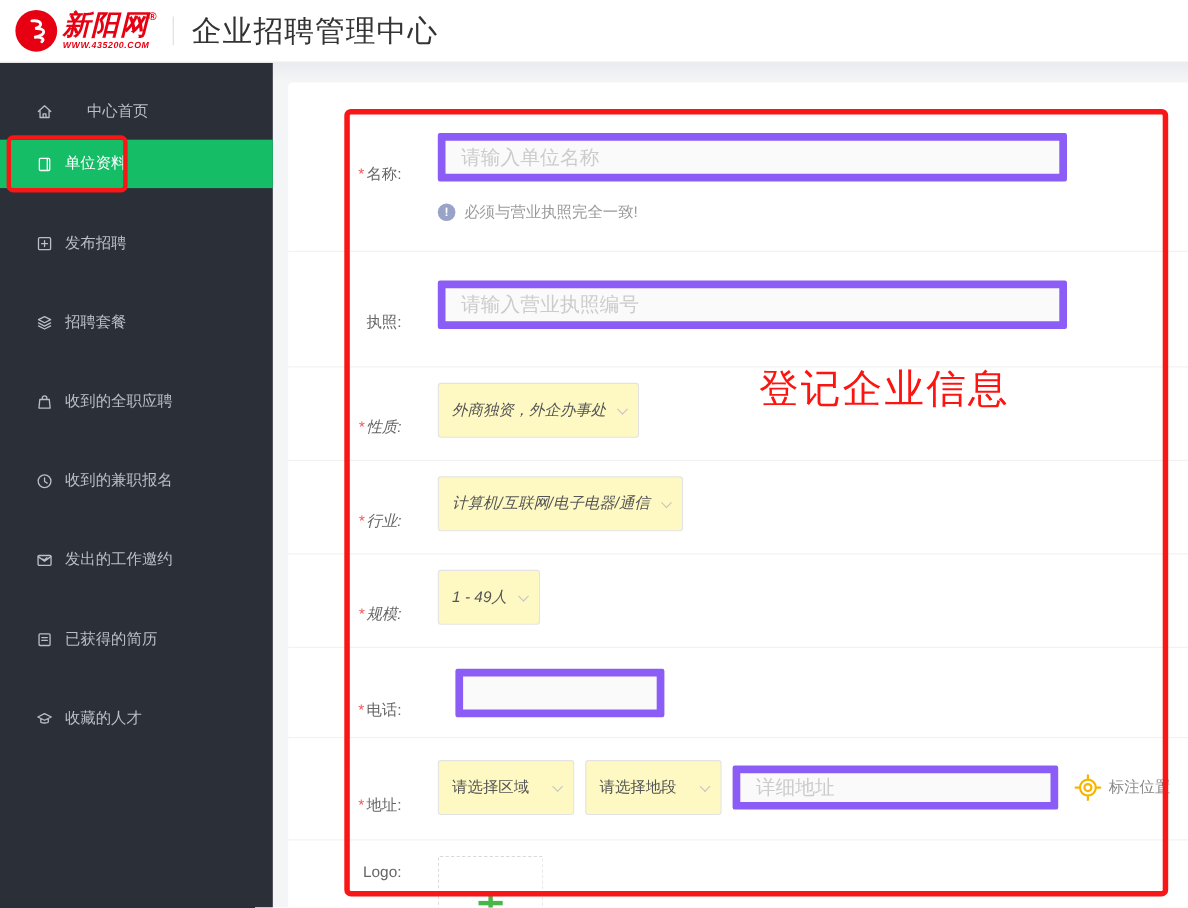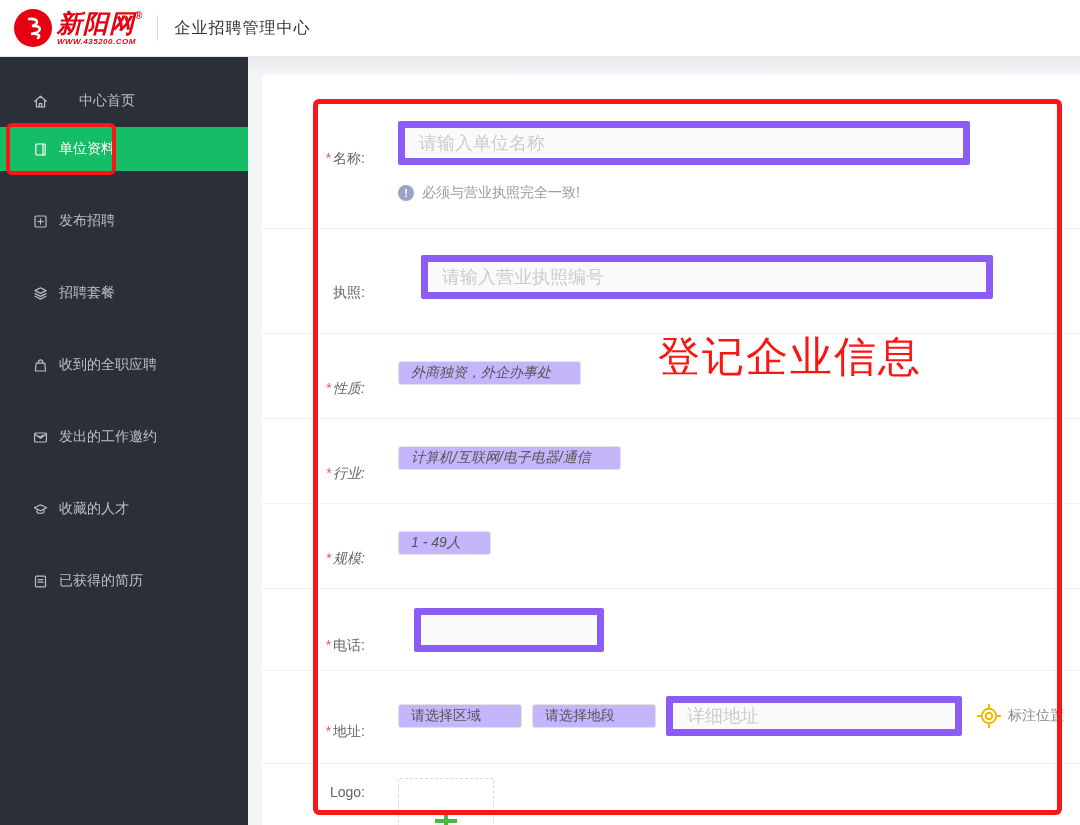--- a/index.html
+++ b/index.html
@@ -26,21 +26,21 @@
   .logo-cn {
     color:#e60012; font-weight:bold; font-style:italic;
     font-size:25px; letter-spacing:1px; white-space:nowrap;
   }
   .logo-reg { font-size:10px; vertical-align:top; font-style:normal; }
   .logo-url {
     color:#e60012; font-weight:bold; font-style:italic;
     font-size:8px; letter-spacing:.5px; margin-top:2px;
   }
   .header-divider { width:1px; height:26px; background:#ddd; margin:0 16px 0 14px; }
-  .header-title { font-size:16px; color:#333; letter-spacing:1px; }
+  .header-title { font-size:27px; color:#333; letter-spacing:1px; }
 
   
   .sidebar {
     position:absolute; left:0; top:57px; width:248px; height:768px;
     background:#2b2f38; padding-top:22px; z-index:4;
   }
   .side-item {
     height:44px; display:flex; align-items:center; padding-left:32px;
     color:#b9bec7; cursor:pointer; margin-bottom:28px;
   }
@@ -55,21 +55,21 @@
     background:linear-gradient(#e9ecef,#f4f5f7); z-index:1;
   }
   .panel {
     position:absolute; left:262px; top:75px; width:818px; height:750px;
     background:#fff; border-radius:4px 0 0 0; z-index:2;
   }
   .frow { display:flex; align-items:center; border-bottom:1px solid #f1f1f1; }
   .frow.nb { border-bottom:none; }
   .fcol { display:flex; flex-direction:column; border-bottom:1px solid #f1f1f1; }
   .r1 { padding:43px 0 26px; }
-  .r2 { padding:23px 0 31px;gap:23px; }
+  .r2 { padding:23px 0 31px; }
   .r3,.r4,.r5 { padding:14px 0 20px;font-style:italic; }
   .r6 { padding:16px 0 15px;gap:16px; }
   .r7 { padding:20px 0 22px; }
   .r8 { padding:14px 0 0; border-bottom:none; align-items:flex-start; }
 
   .f-label {
     width:103px; text-align:right; color:#666; flex:0 0 auto;
     white-space:nowrap;
     margin-top:32px;
   }
@@ -80,21 +80,21 @@
     height:44px; background:#fafafa; border:7px solid #8b5cf6; border-radius:2px;
     padding:0 14px; font-size:18px; color:#333; outline:none;
     font-family:"Liberation Sans","DejaVu Sans",sans-serif;
   }
   .txt-input::placeholder { color:#ccc; }
   .w-name { width:572px; }
   .w-phone { width:190px; }
   .w-detail { width:296px; }
 
   .sel {
-    height:24px; background:#c4b5fd; border:1px solid #e3e3e3; border-radius:3px;
+    height:50px; background:#fef9c3; border:1px solid #e3e3e3; border-radius:3px;
     display:inline-flex; align-items:center; padding:0 12px; color:#555;
     cursor:pointer; white-space:nowrap;
   }
   .sel .chev {
     width:7px; height:7px; border-right:1.5px solid #c4c4c4; border-bottom:1.5px solid #c4c4c4;
     transform:rotate(45deg) translateY(-2px); margin-left:10px; flex:0 0 auto;
   }
   .sel.w-addr { width:124px; justify-content:space-between; }
   .mr10 { margin-right:10px; }
 
@@ -121,21 +121,21 @@
   }
   .plus-icon::before { left:9px; top:0; width:4px; height:22px; }
   .plus-icon::after { left:0; top:9px; width:22px; height:4px; }
   .upload-label { color:#6fc76f; font-size:12px; }
 
   
   .anno { position:absolute; border:5px solid #f81616; border-radius:6px; pointer-events:none; z-index:10; }
   .anno-sidebar { left:6px; top:123px; width:110px; height:52px; border-width:4px; }
   .anno-main { left:313px; top:99px; width:749px; height:716px; }
   .anno-text {
-    position:absolute; left:658px; top:329px; color:#fb1410; font-size:42px;
+    position:absolute; left:690px; top:329px; color:#fb1410; font-size:36px;
     letter-spacing:2px; z-index:11; pointer-events:none; white-space:nowrap;
   }
 </style>
 </head>
 <body>
 
 <div class="header">
   <div class="logo-wrap">
     <div class="logo-circle">
       <svg width="26" height="26" viewBox="0 0 26 26">
@@ -193,48 +193,57 @@
 
   <div class="side-item">
     <span class="icon">
       <svg viewBox="0 0 17 17">
           <path d="M4.2 6.2 H12.8 L13.6 14 H3.4 Z M6.4 6.2 V5 a2.1 2.1 0 0 1 4.2 0 V6.2"></path>
         </svg>
     </span>
     <span>收到的全职应聘</span>
   </div>
 
+  <div class="side-item">
+    <span class="icon">
+      <svg viewBox="0 0 17 17">
+          <circle cx="8.5" cy="8.5" r="5.8"></circle>
+          <path d="M8.5 5.4 V8.7 L10.9 10.2"></path>
+        </svg>
+    </span>
+    <span>收到的兼职报名</span>
+  </div>
 
   <div class="side-item">
     <span class="icon">
       <svg viewBox="0 0 17 17">
           <rect x="2.6" y="4" width="11.8" height="9" rx="1"></rect>
           <path d="M2.8 5 L8.5 9.3 L14.2 5 M6.9 7.2 l1.3 1.2 l2.4 -2.3"></path>
         </svg>
     </span>
     <span>发出的工作邀约</span>
   </div>
 
   <div class="side-item">
     <span class="icon">
       <svg viewBox="0 0 17 17">
-          <path d="M2.4 6.8 L8.5 3.8 L14.6 6.8 L8.5 9.8 Z M5.1 8.7 V11.3 C5.1 12.6, 11.9 12.6, 11.9 11.3 V8.7"></path>
-        </svg>
-    </span>
-    <span>收藏的人才</span>
-  </div>
-
-  <div class="side-item">
-    <span class="icon">
-      <svg viewBox="0 0 17 17">
           <rect x="3.5" y="3.2" width="10" height="10.6" rx="1"></rect>
           <path d="M6 6.6 H11 M6 9.2 H11"></path>
         </svg>
     </span>
     <span>已获得的简历</span>
+  </div>
+
+  <div class="side-item">
+    <span class="icon">
+      <svg viewBox="0 0 17 17">
+          <path d="M2.4 6.8 L8.5 3.8 L14.6 6.8 L8.5 9.8 Z M5.1 8.7 V11.3 C5.1 12.6, 11.9 12.6, 11.9 11.3 V8.7"></path>
+        </svg>
+    </span>
+    <span>收藏的人才</span>
   </div>
 
 </div>
 
 <div class="topstrip"></div>
 
 <div class="panel">
 
   <div class="fcol r1">
     <div style="display:flex; align-items:center;">

